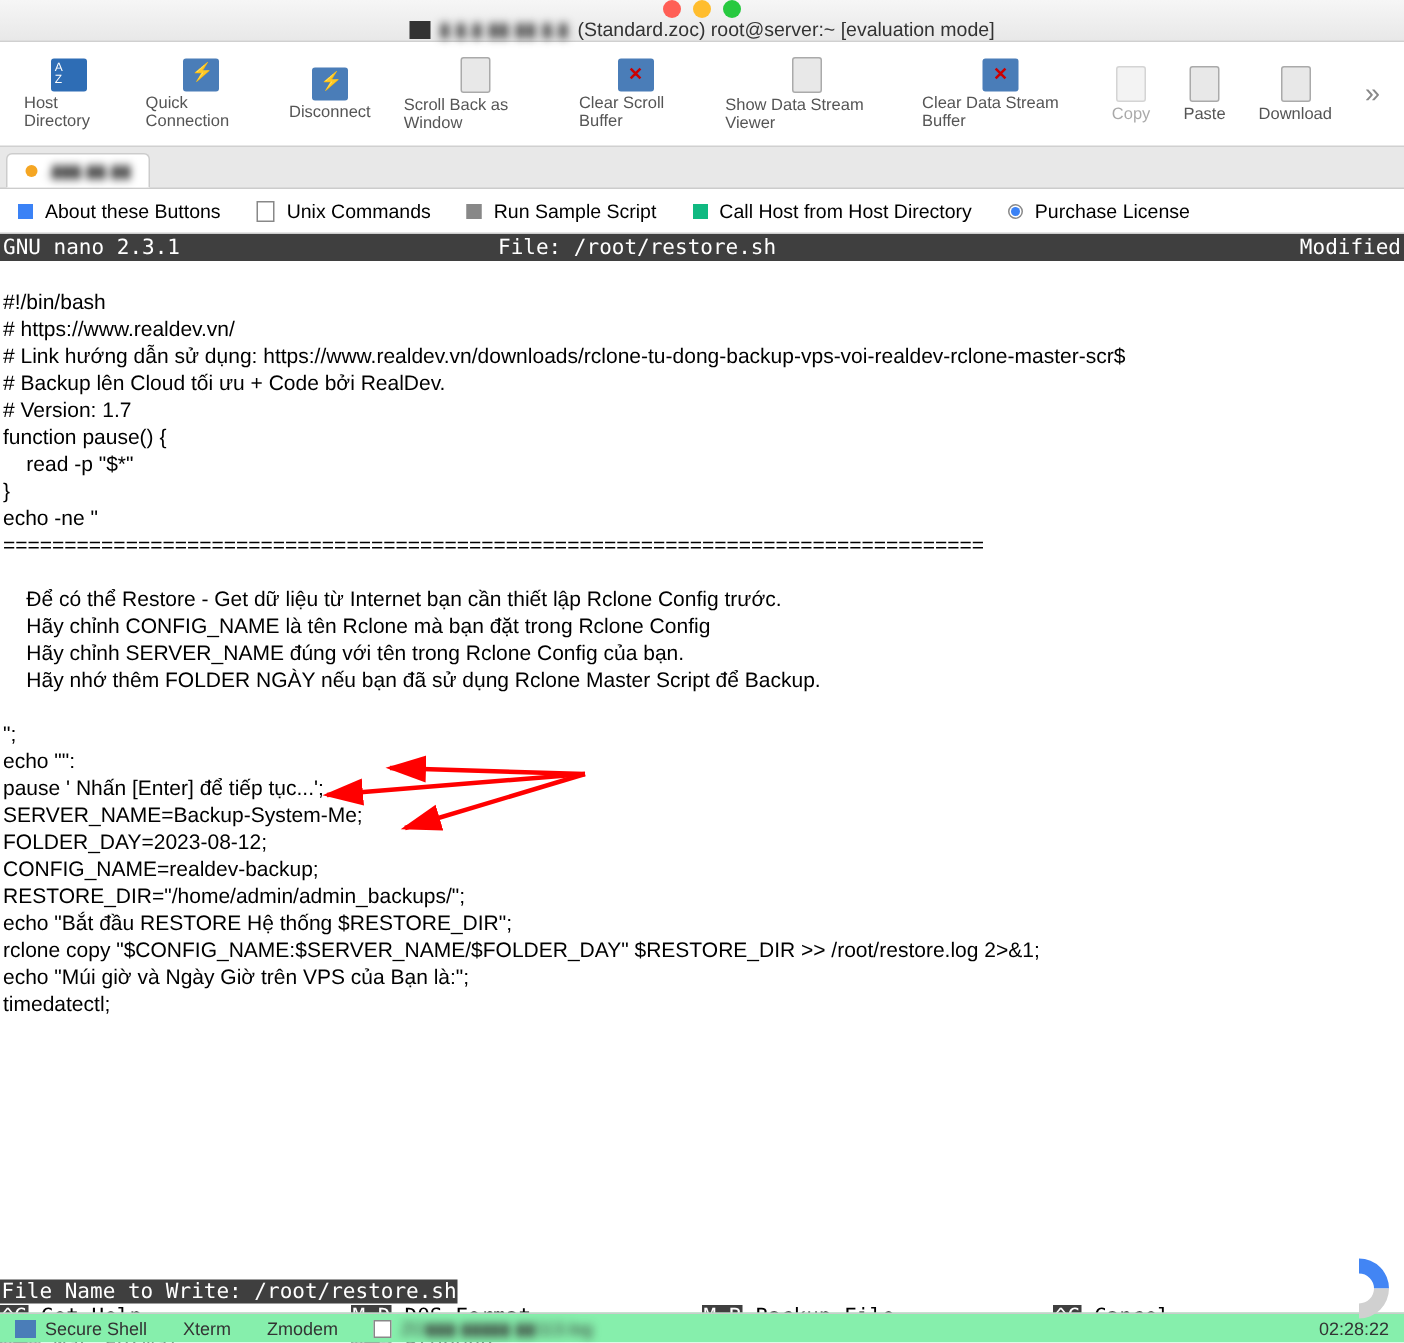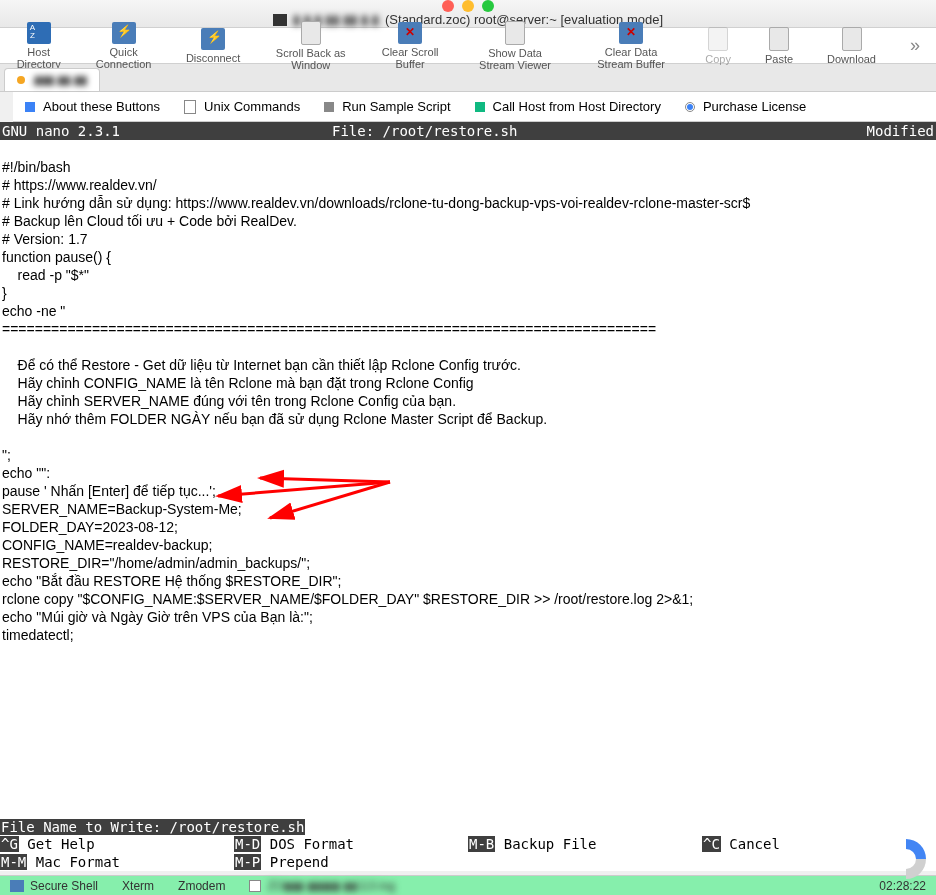--- a/index.html
+++ b/index.html
@@ -6,34 +6,34 @@
 body { font-family: -apple-system, BlinkMacSystemFont, "Segoe UI", sans-serif; background: #f0f0f0; width: 936px; height: 895px; overflow: hidden; position: relative; }
 .titlebar { height: 28px; background: linear-gradient(#f6f6f6,#e8e8e8); display: flex; align-items: center; padding: 0 10px; border-bottom: 1px solid #d0d0d0; flex-direction: column; }
 .traffic { display: flex; gap: 8px; }
 .dot { width: 12px; height: 12px; border-radius: 50%; }
 .dot.red { background: #ff5f56; }
 .dot.yellow { background: #ffbd2e; }
 .dot.green { background: #27c93f; }
 .title { flex: 1; text-align: center; font-size: 13px; color: #333; font-weight: 500; display:flex; align-items:center; justify-content:center; gap:6px;}
 .title-icon { width:14px; height:12px; background:#333; }
 .blur { filter: blur(3px); }
-.toolbar { height: 36px; background: #fff; border-bottom: 1px solid #d0d0d0; display: flex; align-items: center; padding: 0 8px; gap: 18px; text-align: center; }
+.toolbar { height: 70px; background: #fff; border-bottom: 1px solid #d0d0d0; display: flex; align-items: center; padding: 0 8px; gap: 6px; }
 .tool { display: flex; flex-direction: column; align-items: center; gap: 2px; padding: 2px 8px; cursor: pointer; font-size: 11px; color: #555; }
 .tool.disabled { opacity: 0.5; }
 .tool-icon { width: 24px; height: 22px; background: #4a7db8; border-radius: 2px; position: relative; }
 .tool-icon.az { background:#2e6db5; }
 .tool-icon.az::after { content:"A\A Z"; white-space:pre; color:#fff; font-size:8px; position:absolute; top:2px; left:3px; line-height:8px; }
 .tool-icon.flash::after { content:"⚡"; position:absolute; top:2px; left:6px; color:#fff; font-size:12px;}
 .tool-icon.x::after { content:"✕"; position:absolute; top:3px; left:7px; color:#c00; font-size:12px; font-weight:bold;}
 .tool-icon.page { background:#e8e8e8; border:1px solid #aaa; width:20px; height:24px;}
 .more { font-size: 18px; color: #888; padding: 0 8px; cursor:pointer; }
 .tabrow { height: 28px; background: #e8e8e8; border-bottom: 1px solid #ccc; display: flex; align-items: flex-end; padding-left: 4px; }
 .tab { background: #fff; border: 1px solid #ccc; border-bottom: none; border-radius: 4px 4px 0 0; padding: 4px 12px; font-size: 12px; display: flex; align-items: center; gap: 6px;}
 .tab-dot { width:8px; height:8px; border-radius:50%; background:#f5a623; }
-.actionbar { height: 30px; background: #fff; border-bottom: 1px solid #ccc; display: flex; align-items: center; padding: 0 12px; gap: 24px; font-size: 13px; margin-left: 13px; }
+.actionbar { height: 30px; background: #fff; border-bottom: 1px solid #ccc; display: flex; align-items: center; padding: 0 12px; gap: 24px; font-size: 13px; }
 .action { display: flex; align-items: center; gap: 8px; cursor: pointer; }
 .sq { width: 10px; height: 10px; border: 1px solid #888;}
 .sq.blue{background:#3b82f6;border-color:#3b82f6;}
 .sq.gray{background:#888;}
 .sq.green{background:#10b981;border-color:#10b981;}
 .radio { width:10px; height:10px; border-radius:50%; border:1px solid #888; display:inline-flex; align-items:center; justify-content:center;}
 .radio.on::after{content:""; width:6px;height:6px;border-radius:50%;background:#3b82f6;}
 .page-icon { width:12px; height:14px; background:#fff; border:1px solid #888; position:relative;}
 .terminal { background: #fff; position: relative; height: 749px; }
 .nano-header { background: #3f3f3f; color: #fff; font-family: Menlo, Monaco, monospace; font-size: 14px; padding: 1px 2px; display:flex; }

